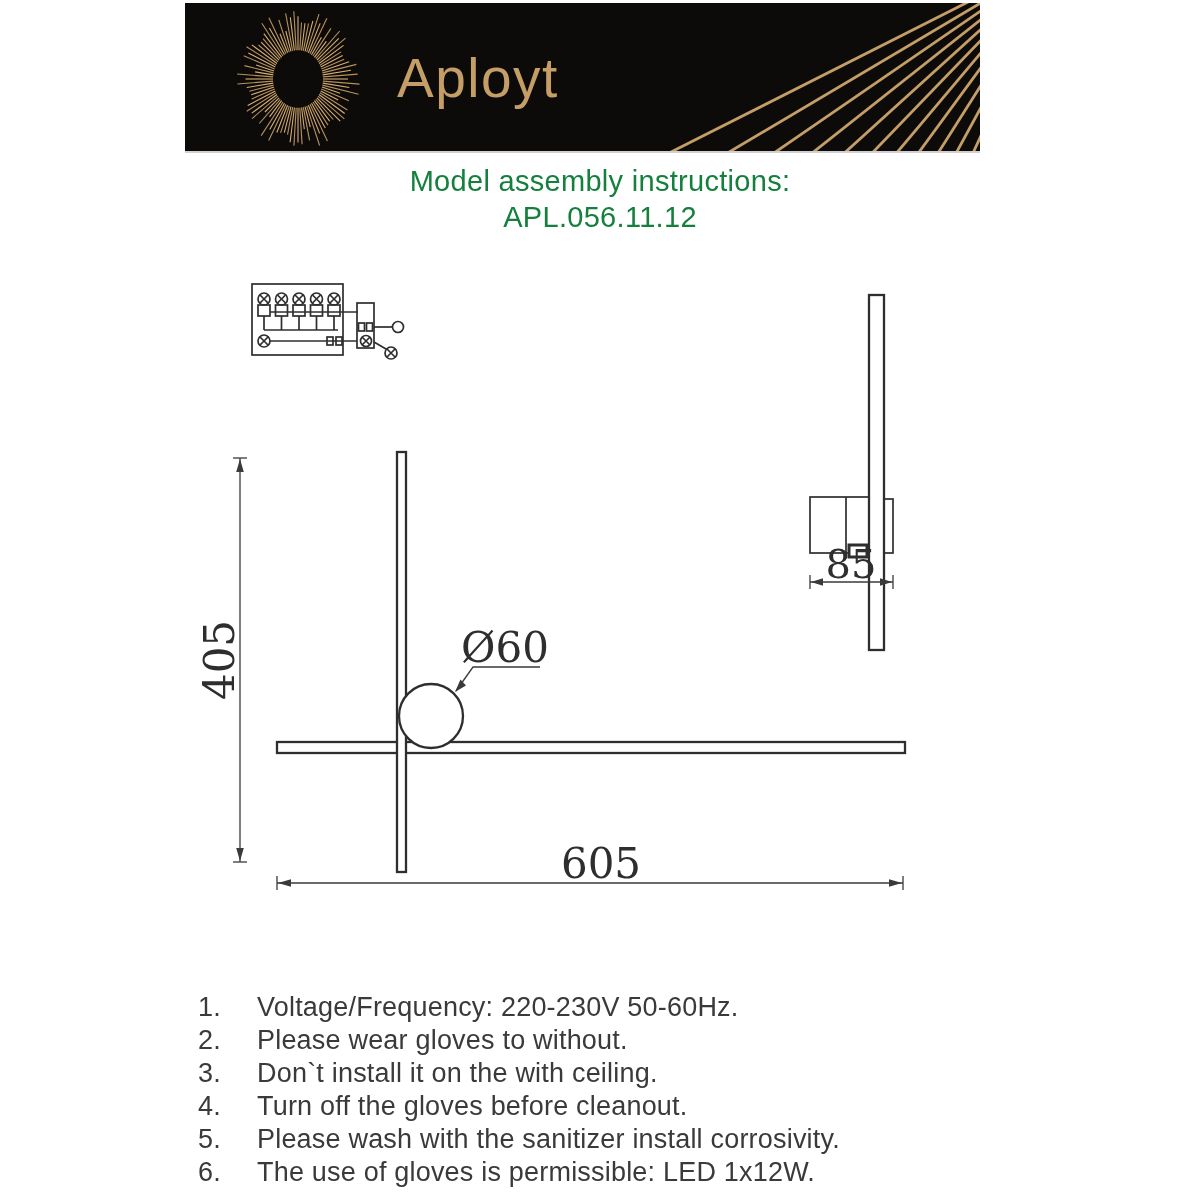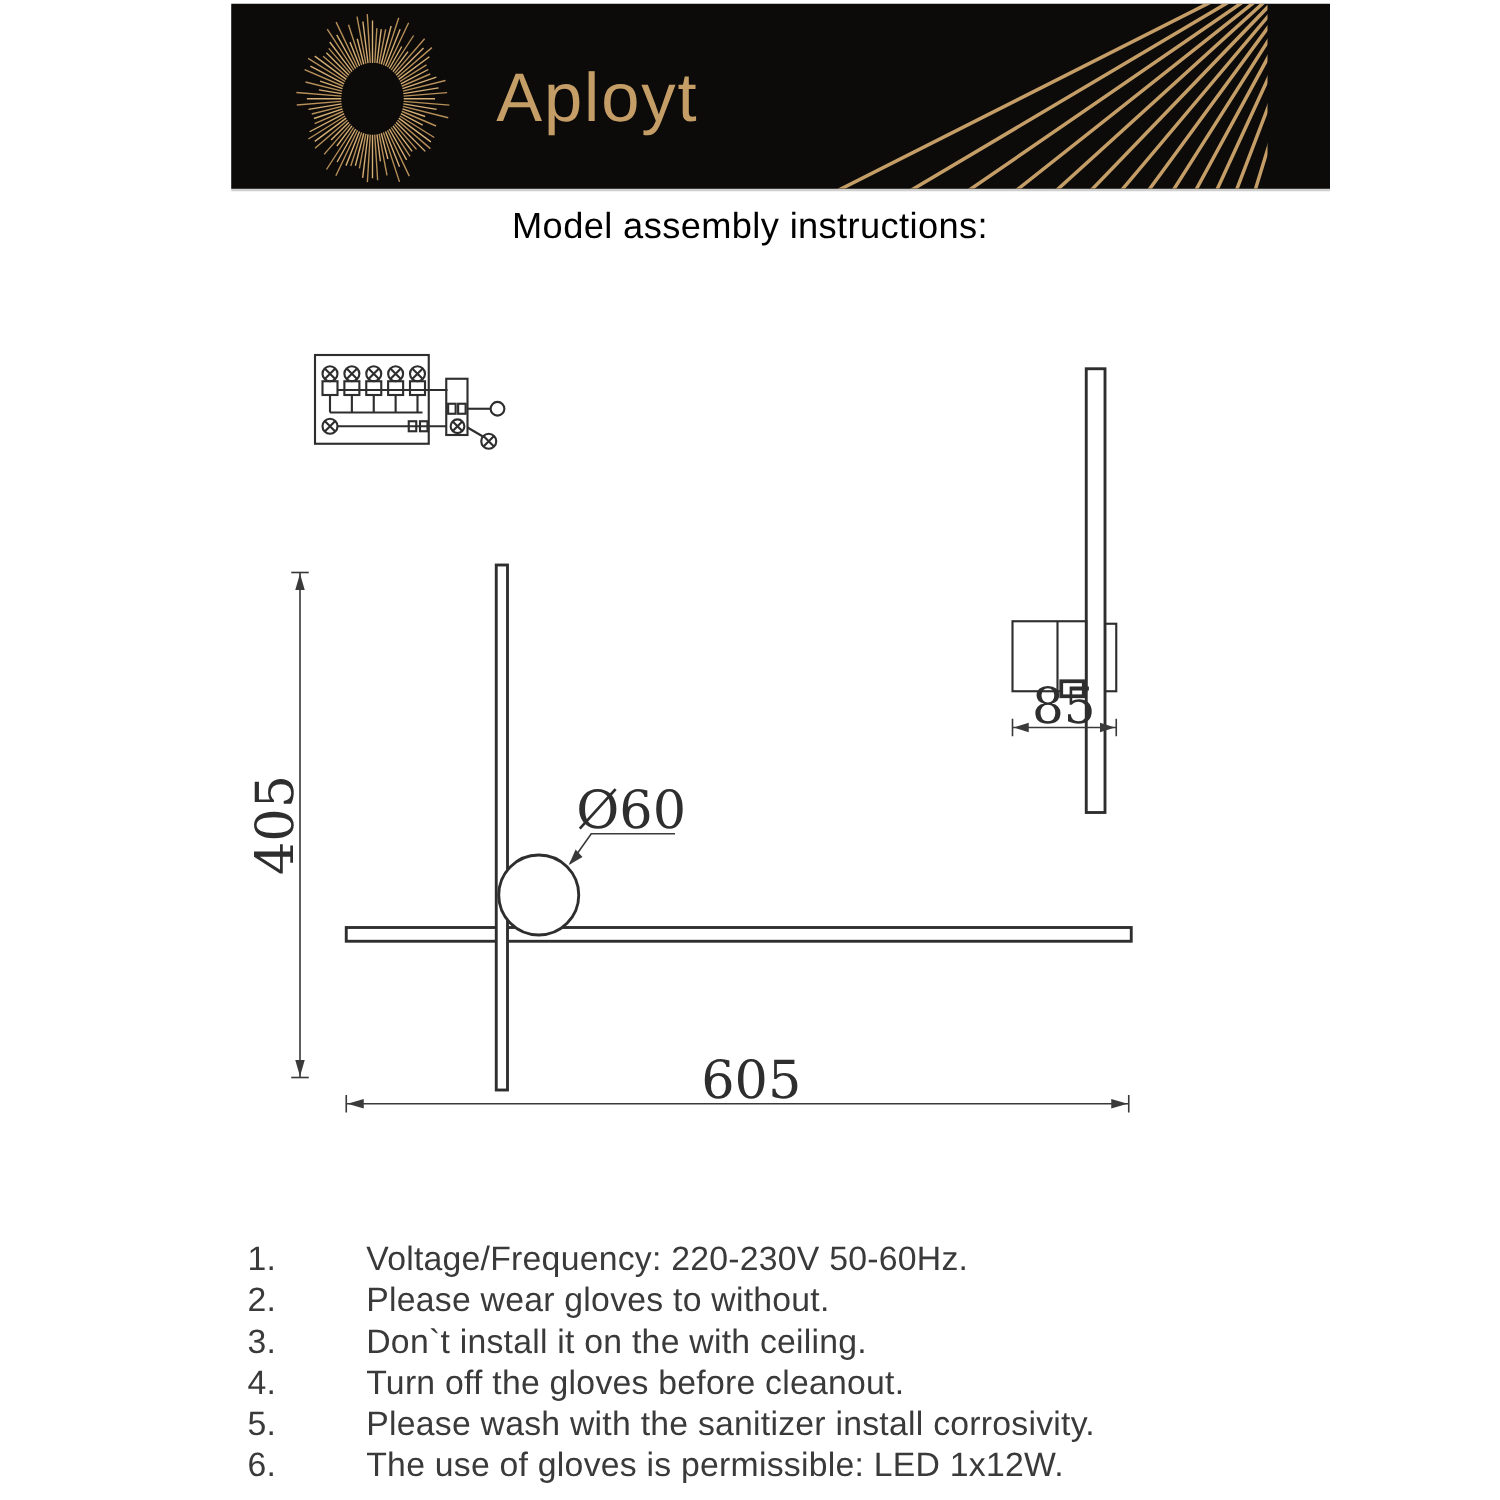--- a/index.html
+++ b/index.html
@@ -5,54 +5,54 @@
   html,body { margin:0; padding:0; }
   body {
     width:1200px; height:1200px;
     background:#ffffff;
     font-family:"Liberation Sans", sans-serif;
   }
   .page { position:relative; width:1200px; height:1200px; background:#fff; overflow:hidden; }
 
   
   .banner {
-    position:absolute; left:185px; top:3px; width:879px; height:148px;
+    position:absolute; left:185px; top:3px; width:795px; height:148px;
     background:#0d0b09;
     box-shadow:0 2px 0 rgba(120,120,120,.35);
     overflow:hidden;
   }
   .banner-art { position:absolute; left:0; top:0; width:829px; height:148px; display:block; }
   .brand {
     position:absolute; left:212px; top:42px;
     font-size:55px; line-height:66px; letter-spacing:1.5px;
     color:#c49e66;
   }
 
   
-  .title-block { position:absolute; left:0; top:163px; width:1200px; text-align:center; color:#000000; }
+  .title-block { position:absolute; left:0; top:163px; width:1200px; text-align:center; color:#15803d; }
   .t-line { font-size:29px; line-height:36px; letter-spacing:.3px; }
 
   
   .drawing { position:absolute; left:0; top:240px; width:1200px; height:720px; }
   .ln   { stroke:#2e2e2e; stroke-width:1.7; fill:none; }
   .bar  { stroke:#2e2e2e; stroke-width:2.3; fill:#ffffff; }
   .thick{ stroke:#2e2e2e; stroke-width:3;   fill:#ffffff; }
   .dim  { stroke:#3a3a3a; stroke-width:1.3; fill:none; }
   .arr  { fill:#3a3a3a; stroke:none; }
   .dimtxt {
     font-family:"DejaVu Serif","Liberation Serif",serif;
     font-size:42px; fill:#2e2e2e;
   }
   .dimtxt-sm { font-size:40px; }
 
   
   .instructions { position:absolute; left:198px; top:991px; width:950px; color:#3a3a3a; }
   .inst-row { display:flex; line-height:33px; font-size:27px; letter-spacing:.2px; }
   .inst-num { width:59px; flex:0 0 59px; }
-  .inst-text { flex:1;margin-left:36px; }
+  .inst-text { flex:1; }
 </style>
 </head>
 <body>
 
 <div class="page">
 
   <header class="banner">
     <svg class="banner-art" viewBox="0 0 829 148" preserveAspectRatio="none">
       <g id="sunburst-g">
           <line x1="138.0" y1="76.0" x2="163.0" y2="76.0" stroke="#d6af76" stroke-width="1.1"></line>
@@ -158,20 +158,21 @@
           <line x1="880" y1="-50" x2="-26.5" y2="573.0" stroke="#c49e66" stroke-width="2.8" stroke-linecap="round"></line>
           <line x1="880" y1="-50" x2="-66.3" y2="510.8" stroke="#c49e66" stroke-width="2.8" stroke-linecap="round"></line>
           <line x1="880" y1="-50" x2="-101.8" y2="446.0" stroke="#c49e66" stroke-width="2.8" stroke-linecap="round"></line>
         </g>
     </svg>
     <div class="brand">Aployt</div>
   </header>
 
   <div class="title-block">
     <div class="t-line">Model assembly instructions:</div>
+    <div class="t-line">APL.056.11.12</div>
   </div>
 
   <svg class="drawing" viewBox="0 240 1200 720">
 
     <g>
       <rect class="ln" x="252" y="284" width="91" height="71"></rect>
 
       <g>
         <g>
           <circle class="ln" cx="264" cy="299" r="6"></circle>

